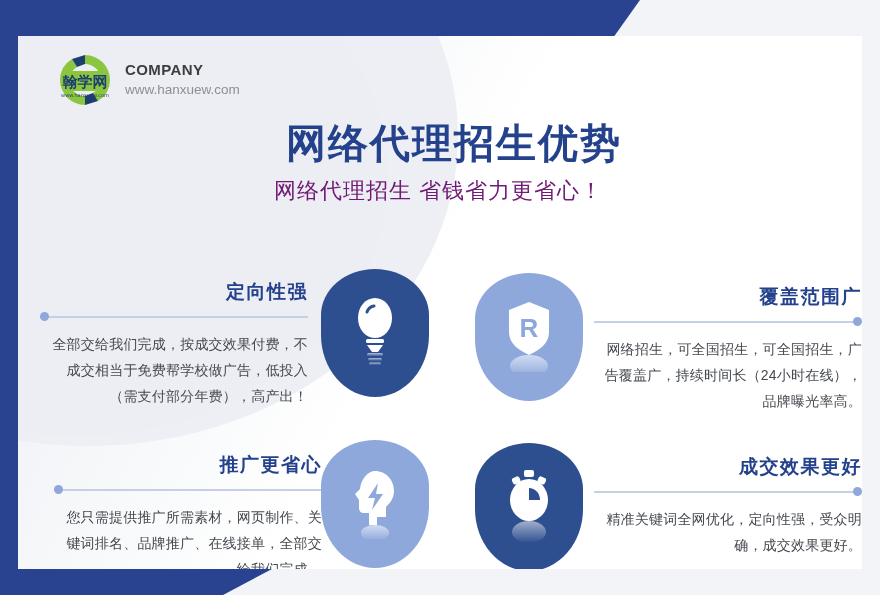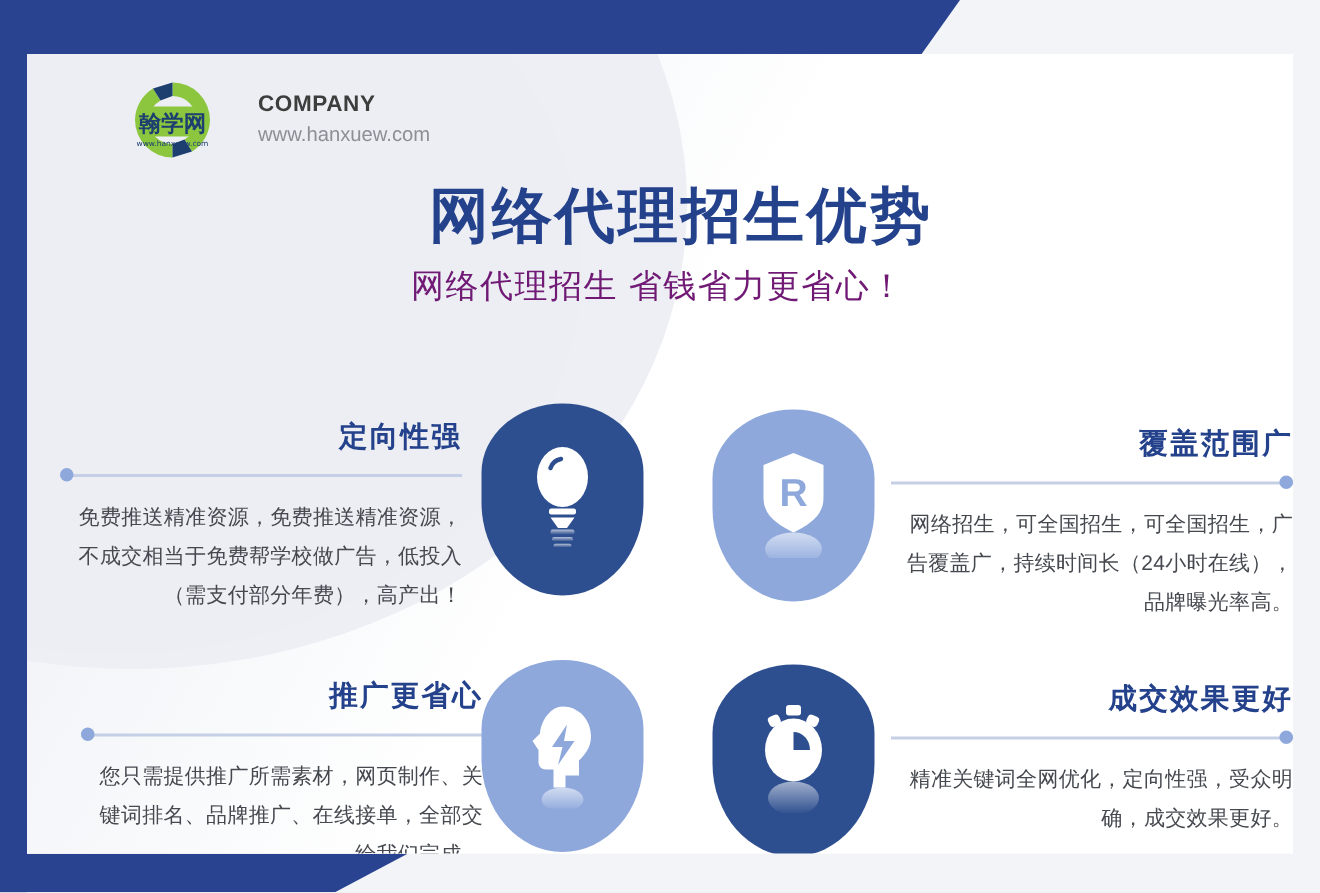--- a/index.html
+++ b/index.html
@@ -63,22 +63,22 @@
     width:620px; height:520px;
     border-radius:50%;
     background:#eceef3;
     z-index:1;
   }
 
   .content{ position:relative; z-index:3; width:100%; height:100%; }
 
   
   .logo-row{
-    position:absolute; left:64px; top:14px;
-    display:flex; align-items:center; gap:24px;
+    position:absolute; left:34px; top:14px;
+    display:flex; align-items:center; gap:7px;
   }
   .logo-mark{
     position:relative; width:66px; height:60px; flex:none;
   }
   .logo-text{ display:flex; flex-direction:column; justify-content:center; }
   .logo-company{
     font-size:15px; font-weight:bold; color:#3d3d3d;
     letter-spacing:.4px; line-height:1.35;
   }
   .logo-url{
@@ -189,21 +189,21 @@
 
       <div class="headline">网络代理招生优势</div>
       <div class="subhead">网络代理招生  省钱省力更省心！</div>
 
       <div class="feat left f1">
         <div class="feat-title">定向性强</div>
         <div class="rule">
           <div class="line"></div>
             <div class="dot"></div>
         </div>
-        <div class="feat-body">免费推送精准资源，免费推送精准资源，不成交相当于免费帮学校做广告，低投入（需支付部分年费），高产出！</div>
+        <div class="feat-body">全部交给我们完成，按成交效果付费，不成交相当于免费帮学校做广告，低投入（需支付部分年费），高产出！</div>
       </div>
 
       <div class="feat left f2">
         <div class="feat-title">推广更省心</div>
         <div class="rule">
           <div class="line"></div>
             <div class="dot"></div>
         </div>
         <div class="feat-body">您只需提供推广所需素材，网页制作、关键词排名、品牌推广、在线接单，全部交给我们完成。</div>
       </div>

